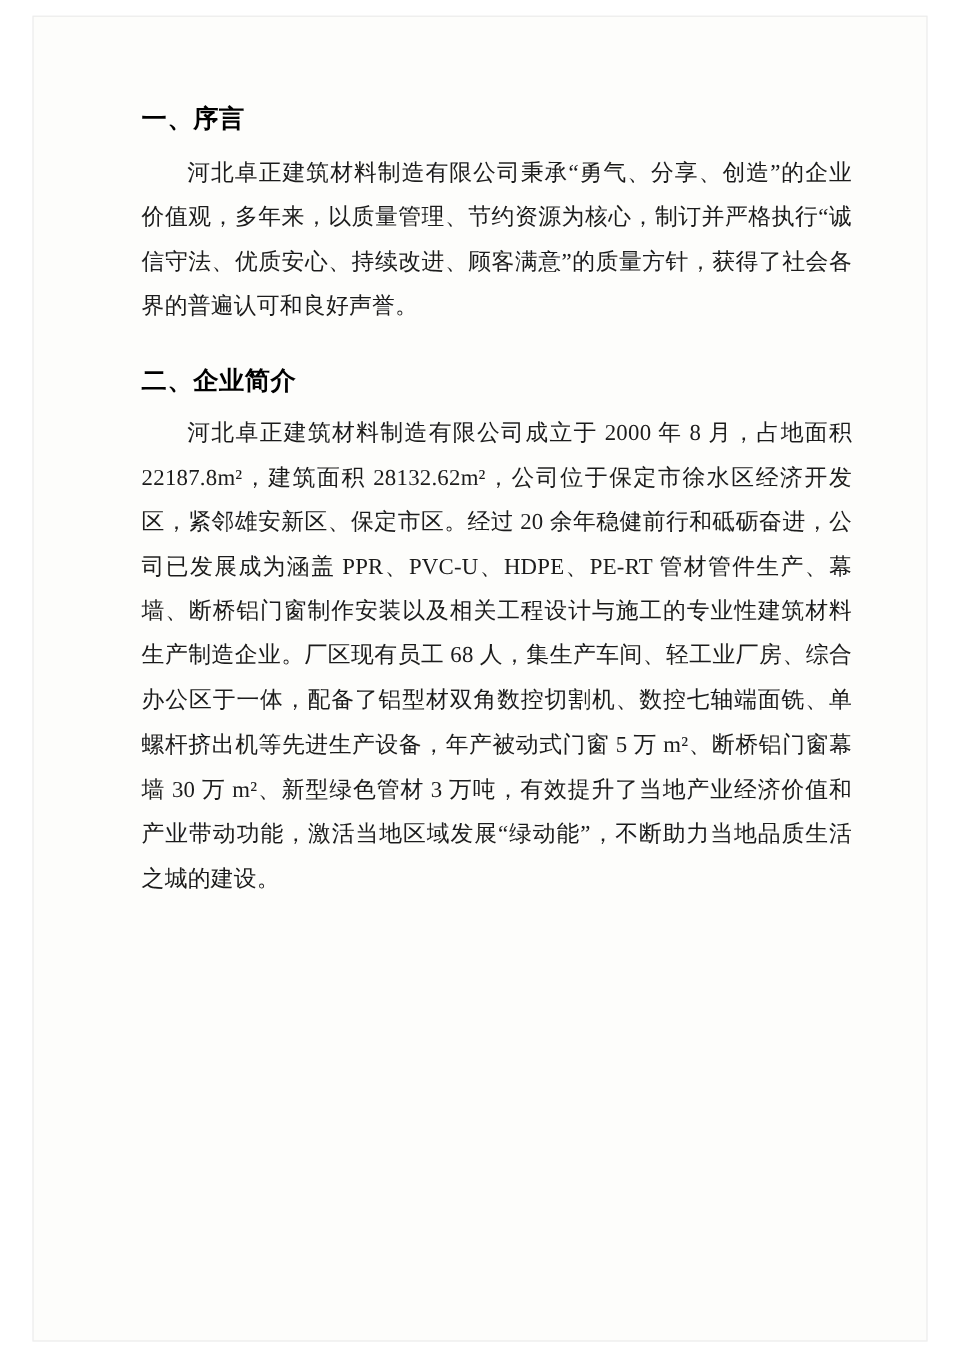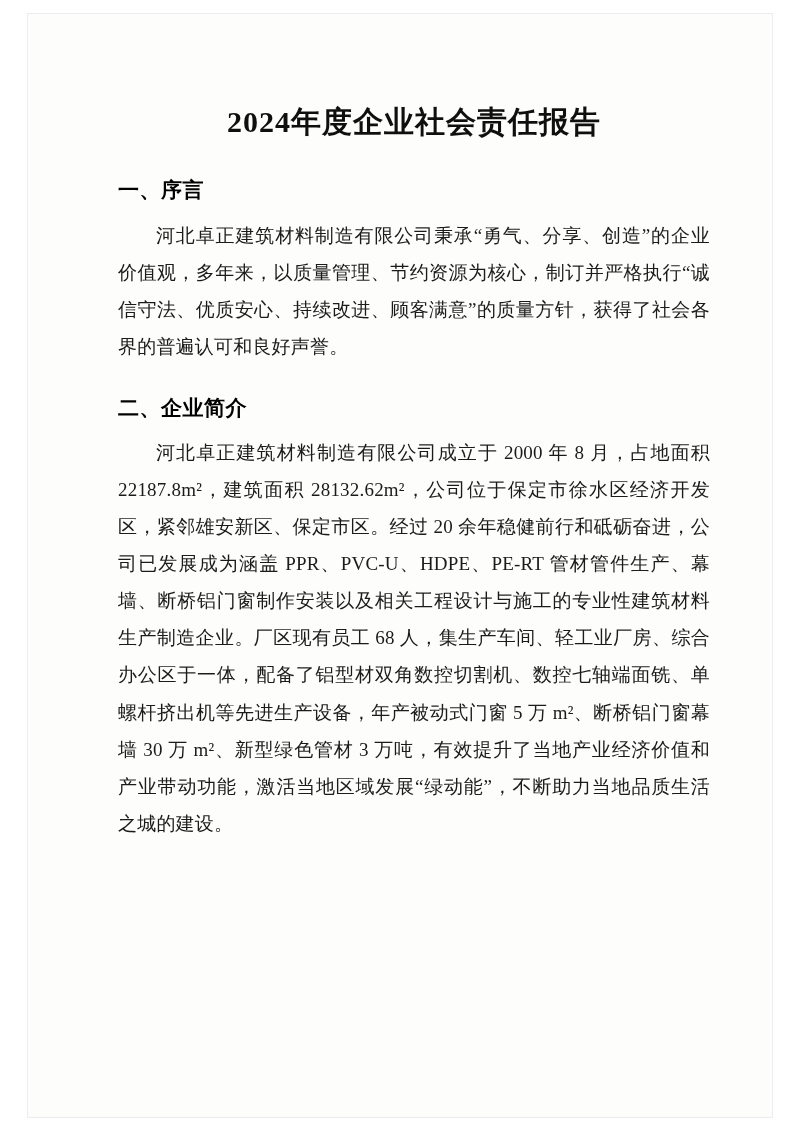--- a/index.html
+++ b/index.html
@@ -72,21 +72,20 @@
     height: 14px;
   }
 </style>
 </head>
 <body>
 
 <div class="page">
   <div class="sheet">
     <div class="content">
 
-      <div class="doc-title">2024年度企业社会责任报告</div>
 
       <div class="heading">一、序言</div>
 
       <p class="para">河北卓正建筑材料制造有限公司秉承“勇气、分享、创造”的企业价值观，多年来，以质量管理、节约资源为核心，制订并严格执行“诚信守法、优质安心、持续改进、顾客满意”的质量方针，获得了社会各界的普遍认可和良好声誉。</p>
 
       <div class="heading second">二、企业简介</div>
 
       <p class="para">河北卓正建筑材料制造有限公司成立于 2000 年 8 月，占地面积 22187.8m²，建筑面积 28132.62m²，公司位于保定市徐水区经济开发区，紧邻雄安新区、保定市区。经过 20 余年稳健前行和砥砺奋进，公司已发展成为涵盖 PPR、PVC-U、HDPE、PE-RT 管材管件生产、幕墙、断桥铝门窗制作安装以及相关工程设计与施工的专业性建筑材料生产制造企业。厂区现有员工 68 人，集生产车间、轻工业厂房、综合办公区于一体，配备了铝型材双角数控切割机、数控七轴端面铣、单螺杆挤出机等先进生产设备，年产被动式门窗 5 万 m²、断桥铝门窗幕墙 30 万 m²、新型绿色管材 3 万吨，有效提升了当地产业经济价值和产业带动功能，激活当地区域发展“绿动能”，不断助力当地品质生活之城的建设。</p>
 
       <div class="para-gap"></div>

